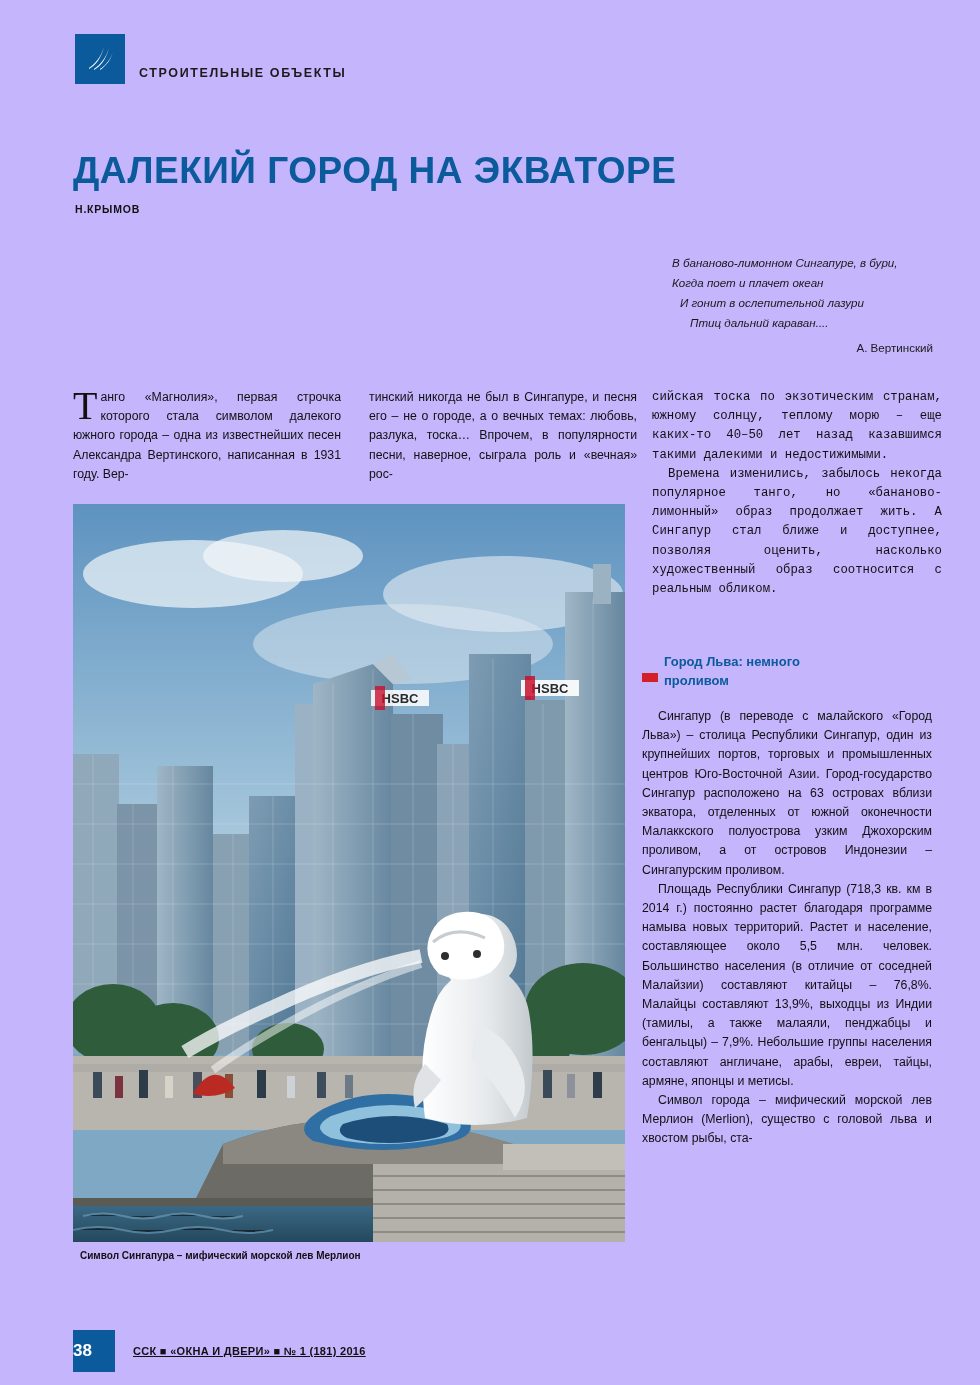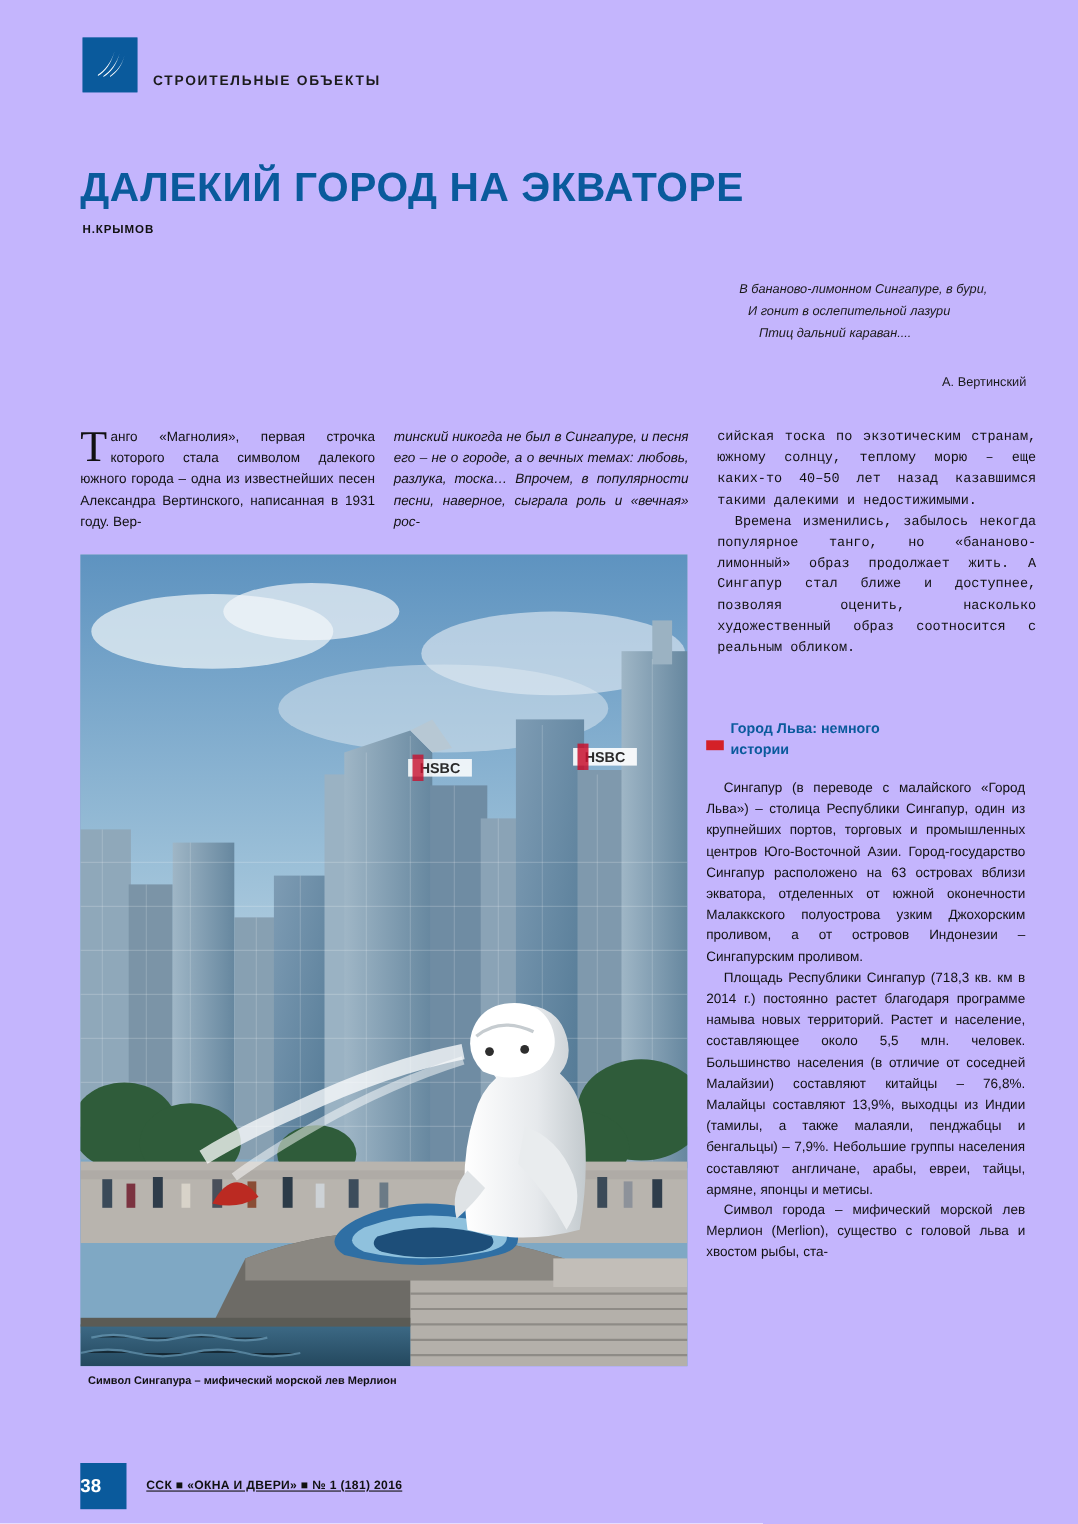--- a/index.html
+++ b/index.html
@@ -101,21 +101,21 @@
     top: 388px;
     width: 268px;
     font-size: 12.3px;
     line-height: 19.2px;
     text-align: justify;
     color: #111;
   }
   .col p { margin: 0; }
   .col p + p { text-indent: 16px; }
   .col1 { left: 73px; }
-  .col2 { left: 358px; font-style: italic; }
+  .col2 { left: 369px; }
   .col3 { left: 652px; width: 290px; font-family: Liberation Mono, monospace; }
 
   .dropcap {
     float: left;
     font-size: 40px;
     line-height: 32px;
     font-weight: normal;
     padding: 2px 3px 0 0;
     font-family: "Liberation Serif", serif;
   }
@@ -219,20 +219,21 @@
       </svg>
     </div>
     <div class="rubric">СТРОИТЕЛЬНЫЕ ОБЪЕКТЫ</div>
   </div>
 
   <div class="title">ДАЛЕКИЙ ГОРОД НА ЭКВАТОРЕ</div>
   <div class="author">Н.КРЫМОВ</div>
 
   <div class="epigraph">
     <div class="l1">В бананово-лимонном Сингапуре, в бури,</div>
+    <div class="l2">Когда поет и плачет океан</div>
     <div class="l3">И гонит в ослепительной лазури</div>
     <div class="l4">Птиц дальний караван....</div>
   </div>
   <div class="epigraph-author">А. Вертинский</div>
 
   <div class="col col1">
     <p><span class="dropcap">Т</span><span>анго «Магнолия», первая строчка которого стала символом далекого южного города – одна из известнейших песен Александра Вертинского, написанная в 1931 году. Вер-</span></p>
   </div>
 
   <div class="col col2">
@@ -241,21 +242,21 @@
 
   <div class="col col3">
     <p>сийская тоска по экзотическим странам, южному солнцу, теплому морю – еще каких-то 40–50 лет назад казавшимся такими далекими и недостижимыми.</p>
     <p>Времена изменились, забылось некогда популярное танго, но «бананово-лимонный» образ продолжает жить. А Сингапур стал ближе и доступнее, позволяя оценить, насколько художественный образ соотносится с реальным обликом.</p>
   </div>
 
   <div class="subhead">
     <span class="bar"></span>
     <span class="txt">
       <span class="l1">Город Льва: немного</span><br>
-      <span class="l2">истории</span>
+      <span class="l2">проливом</span>
     </span>
   </div>
 
   <div class="col3b">
     <p>Сингапур (в переводе с малайского «Город Льва») – столица Республики Сингапур, один из крупнейших портов, торговых и промышленных центров Юго-Восточной Азии. Город-государство Сингапур расположено на 63 островах вблизи экватора, отделенных от южной оконечности Малаккского полуострова узким Джохорским проливом, а от островов Индонезии – Сингапурским проливом.</p>
     <p>Площадь Республики Сингапур (718,3 кв. км в 2014 г.) постоянно растет благодаря программе намыва новых территорий. Растет и население, составляющее около 5,5 млн. человек. Большинство населения (в отличие от соседней Малайзии) составляют китайцы – 76,8%. Малайцы составляют 13,9%, выходцы из Индии (тамилы, а также малаяли, пенджабцы и бенгальцы) – 7,9%. Небольшие группы населения составляют англичане, арабы, евреи, тайцы, армяне, японцы и метисы.</p>
     <p>Символ города – мифический морской лев Мерлион (Merlion), существо с головой льва и хвостом рыбы, ста-</p>
   </div>
 
   <div class="photo">

